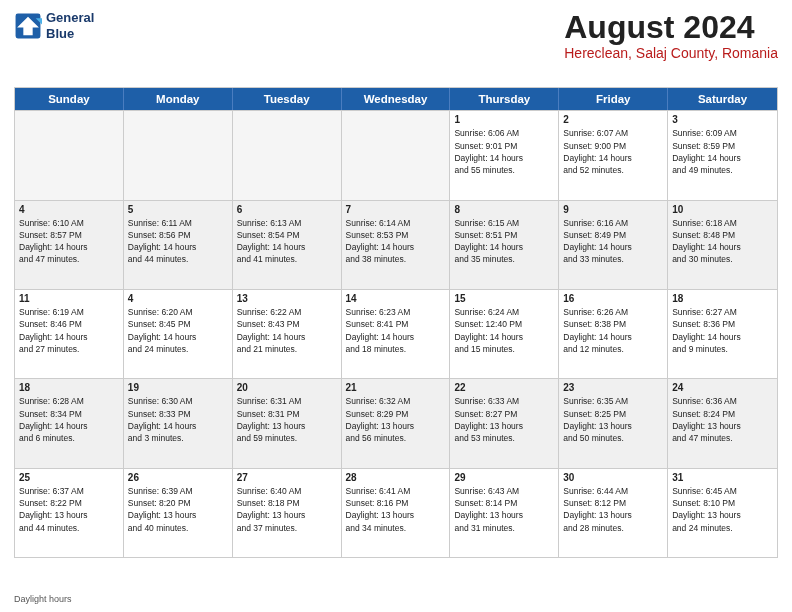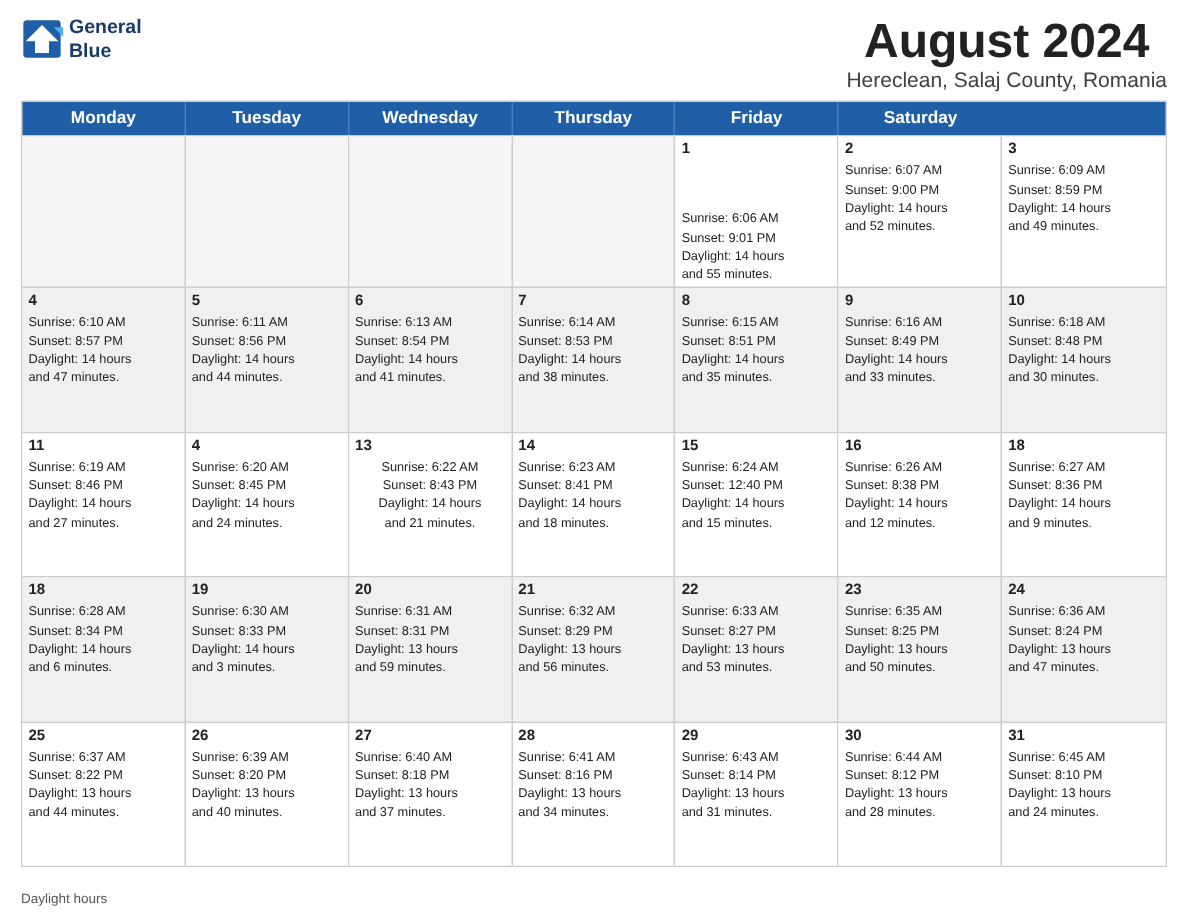--- a/index.html
+++ b/index.html
@@ -9,20 +9,21 @@
       width: 792px;
       height: 612px;
       overflow: hidden;
     }
     .page {
       width: 792px;
       height: 612px;
       padding: 10px 14px 8px 14px;
       display: flex;
       flex-direction: column;
+      gap: 20px;
     }
     .header-area {
       display: flex;
       justify-content: space-between;
       align-items: flex-start;
       margin-bottom: 6px;
     }
     .logo {
       display: flex;
       align-items: center;
@@ -32,32 +33,32 @@
       font-size: 13px;
       font-weight: bold;
       color: #1a3a6b;
       line-height: 1.2;
     }
     .logo-icon {
       width: 28px;
       height: 28px;
     }
     .title-area {
-      text-align: center;
+      text-align: left;
       margin-left: 24px;
     }
     .month-title {
       font-size: 32px;
       font-weight: bold;
       color: #222;
       line-height: 1.1;
     }
     .subtitle {
       font-size: 14px;
-      color: #404040;
+      color: #b91c1c;
     }
     .calendar {
       flex: 1;
       display: flex;
       flex-direction: column;
       border: 1px solid #ccc;
     }
     .cal-header {
       display: grid;
       grid-template-columns: repeat(7, 1fr);
@@ -129,36 +130,37 @@
       </div>
     </div>
     <div class="title-area">
       <div class="month-title">August 2024</div>
       <div class="subtitle">Hereclean, Salaj County, Romania</div>
     </div>
   </div>
 
   <div class="calendar">
     <div class="cal-header">
+    <div class="cal-header-cell">Sunday</div>
         <div class="cal-header-cell">Monday</div>
         <div class="cal-header-cell">Tuesday</div>
         <div class="cal-header-cell">Wednesday</div>
         <div class="cal-header-cell">Thursday</div>
         <div class="cal-header-cell">Friday</div>
         <div class="cal-header-cell">Saturday</div>
       </div>
     <div class="cal-body">
     <div class="cal-row">
           <div class="cal-cell empty"></div>
           <div class="cal-cell empty"></div>
           <div class="cal-cell empty"></div>
           <div class="cal-cell empty"></div>
           <div class="cal-cell">
             <div class="day-num">1</div>
-            <div class="day-info" style="white-space: pre-line; margin-top: 32px;">Sunrise: 6:06 AM
+            <div class="day-info" style="white-space: pre-line;">Sunrise: 6:06 AM
 Sunset: 9:01 PM
 Daylight: 14 hours
 and 55 minutes.</div>
           </div>
           <div class="cal-cell">
             <div class="day-num">2</div>
             <div class="day-info" style="white-space: pre-line;">Sunrise: 6:07 AM
 Sunset: 9:00 PM
 Daylight: 14 hours
 and 52 minutes.</div>
@@ -232,21 +234,21 @@
           </div>
           <div class="cal-cell">
             <div class="day-num">4</div>
             <div class="day-info" style="white-space: pre-line;">Sunrise: 6:20 AM
 Sunset: 8:45 PM
 Daylight: 14 hours
 and 24 minutes.</div>
           </div>
           <div class="cal-cell">
             <div class="day-num">13</div>
-            <div class="day-info" style="white-space: pre-line; text-align: center;">Sunrise: 6:22 AM
+            <div class="day-info" style="white-space: pre-line;">Sunrise: 6:22 AM
 Sunset: 8:43 PM
 Daylight: 14 hours
 and 21 minutes.</div>
           </div>
           <div class="cal-cell">
             <div class="day-num">14</div>
             <div class="day-info" style="white-space: pre-line;">Sunrise: 6:23 AM
 Sunset: 8:41 PM
 Daylight: 14 hours
 and 18 minutes.</div>

